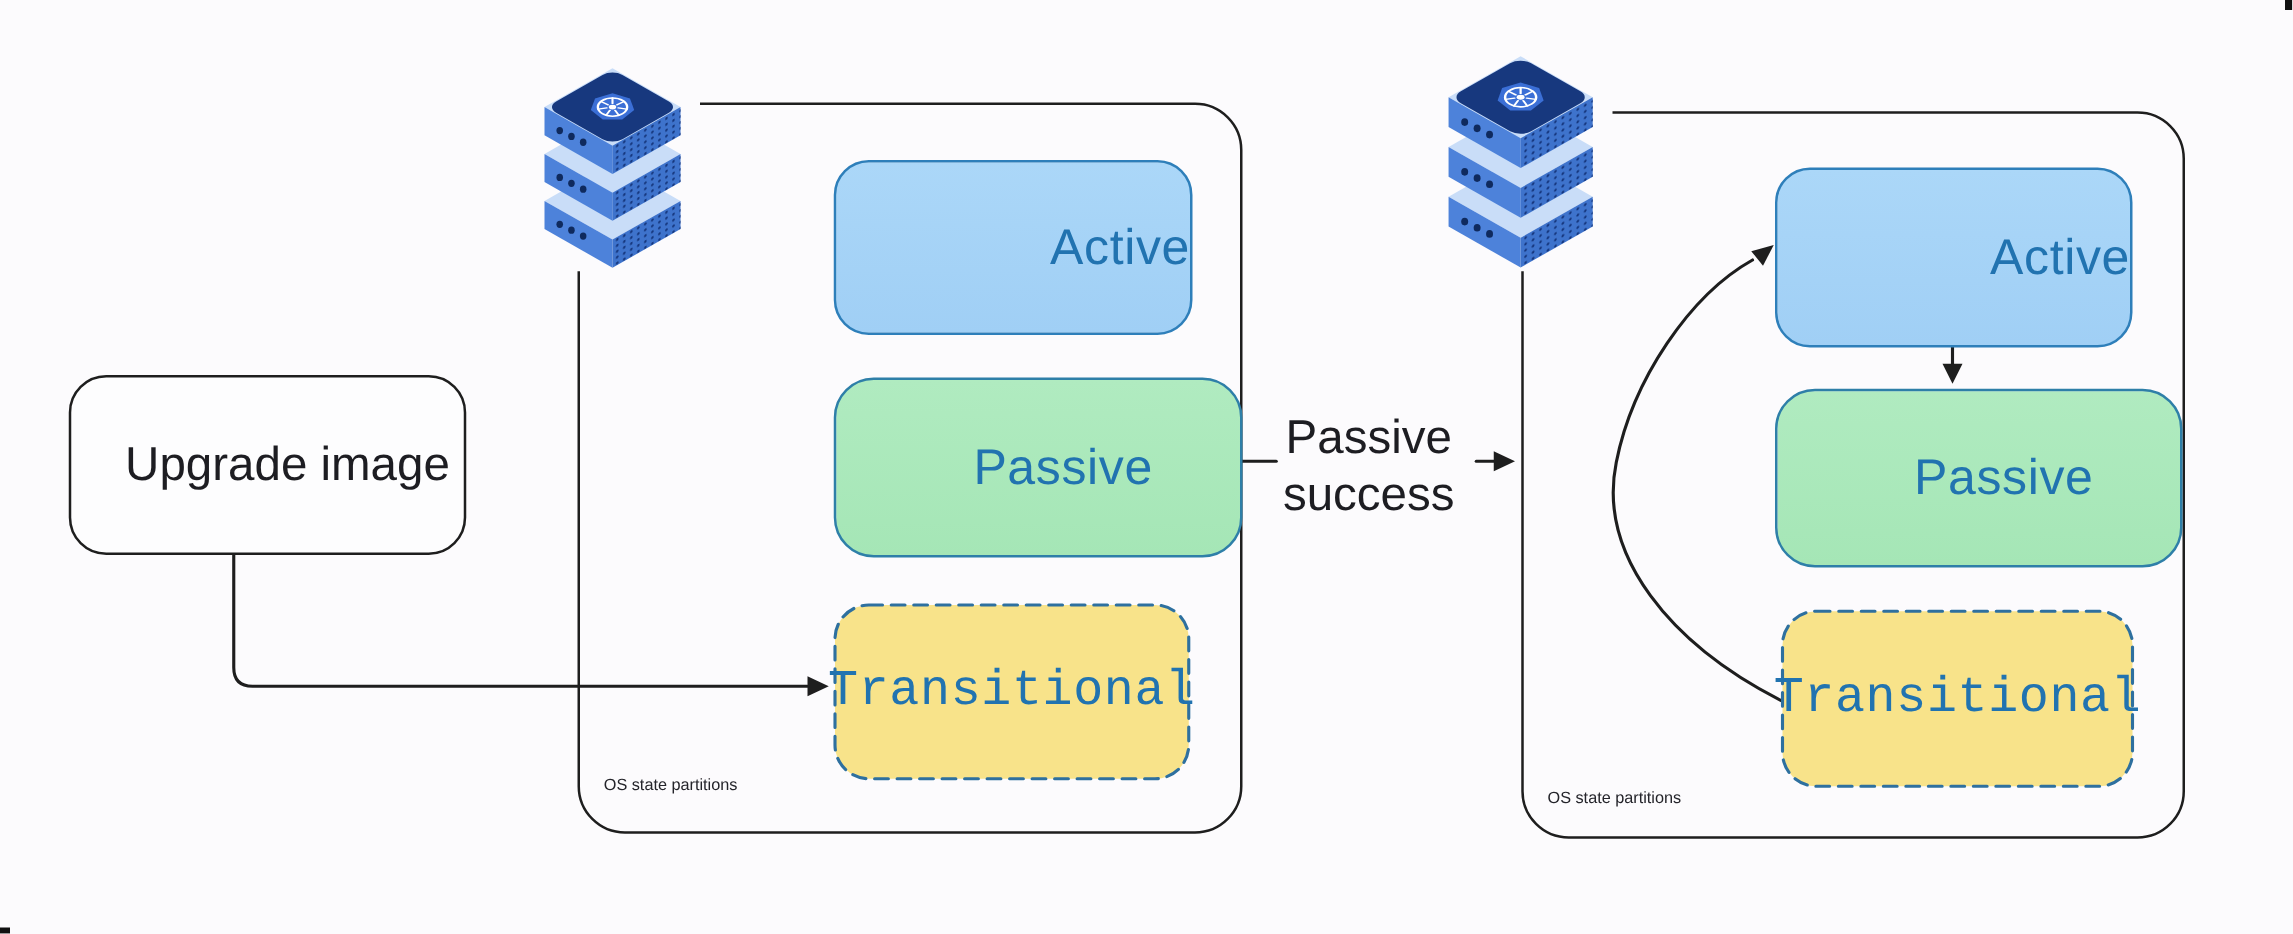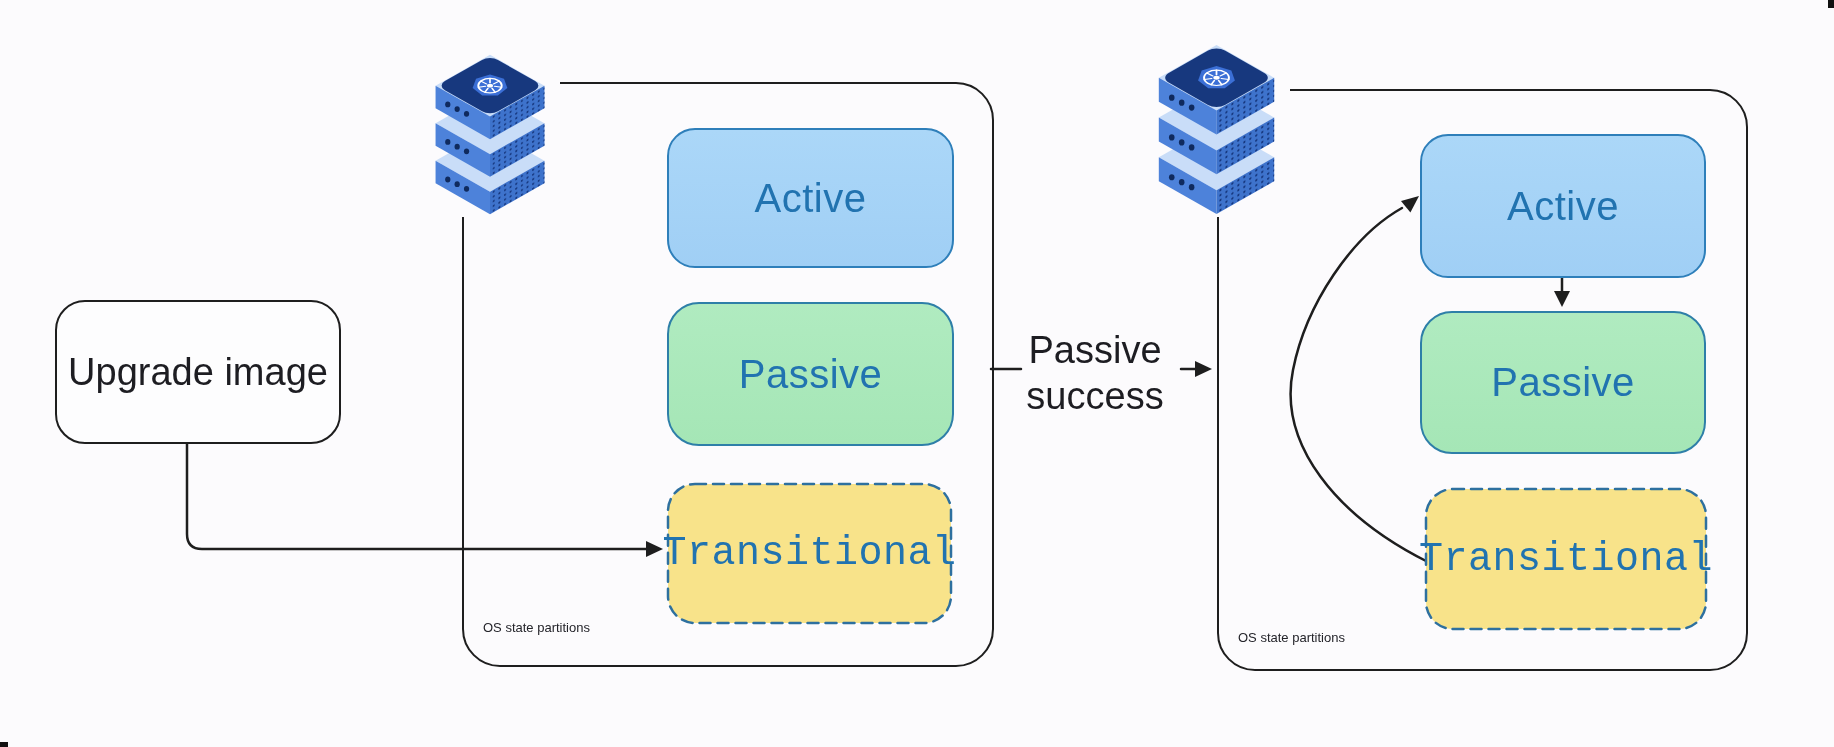--- a/index.html
+++ b/index.html
@@ -23,22 +23,22 @@
   .state{
     position:absolute;z-index:3;
     display:flex;align-items:center;justify-content:center;
     border-radius:28px;
     font-size:40px;
     color:#2173b0;
     letter-spacing:0.5px;
   }
   .state.solid{border:2.5px solid #2e7fba;}
   .state.transitional{background:transparent;border:none;font-family:Liberation Mono, monospace;}
-  .state.active-fill{background:linear-gradient(180deg,#abd7f8,#a0cff5);}
-  .state.passive-fill{background:linear-gradient(180deg,#b0ebc0,#a5e6b6);border-color:#2e7fa8;}
+  .state.active-fill{background:linear-gradient(180deg,#abd7f8,#a0cff5);justify-content:flex-end;}
+  .state.passive-fill{background:linear-gradient(180deg,#b0ebc0,#a5e6b6);border-color:#2e7fa8;padding-left:40px;}
   
   .upgrade-box{
     position:absolute;z-index:3;
     border:2.5px solid #1e1e1e;border-radius:30px;background:#fdfdfe;
     display:flex;align-items:center;justify-content:center;
     font-size:38px;color:#1d1d22;
   }
   
   .caption{
     position:absolute;z-index:3;font-size:13px;color:#24242a;white-space:nowrap;
@@ -140,21 +140,21 @@
       <polygon points="646,541 663,549 646,557"></polygon>
       <polygon points="1195,361 1212,369 1195,377"></polygon>
       <polygon points="1554,291 1570,291 1562,307"></polygon>
       <polygon points="1419,196 1410.4,212.6 1401,200.9"></polygon>
     </g>
 
     <rect x="668" y="484" width="283" height="139" rx="27" fill="#f8e38a" stroke="#2e709f" stroke-width="2.5" stroke-dasharray="11 7" stroke-linecap="round"></rect>
     <rect x="1426" y="489" width="280" height="140" rx="27" fill="#f8e38a" stroke="#2e709f" stroke-width="2.5" stroke-dasharray="11 7" stroke-linecap="round"></rect>
   </svg>
 
-  <div class="upgrade-box" style="left:55px;top:300px;width:282px;height:140px;">
+  <div class="upgrade-box" style="left:55px;top:300px;width:282px;height:140px;padding-left:32px;">
     <span>Upgrade image</span>
   </div>
 
   <div class="state solid active-fill" style="left:667px;top:128px;width:283px;height:136px;">
     <span>Active</span>
   </div>
   <div class="state solid passive-fill" style="left:667px;top:302px;width:283px;height:140px;border-radius:32px;">
     <span>Passive</span>
   </div>
   <div class="state transitional" style="left:668px;top:484px;width:283px;height:139px;">

